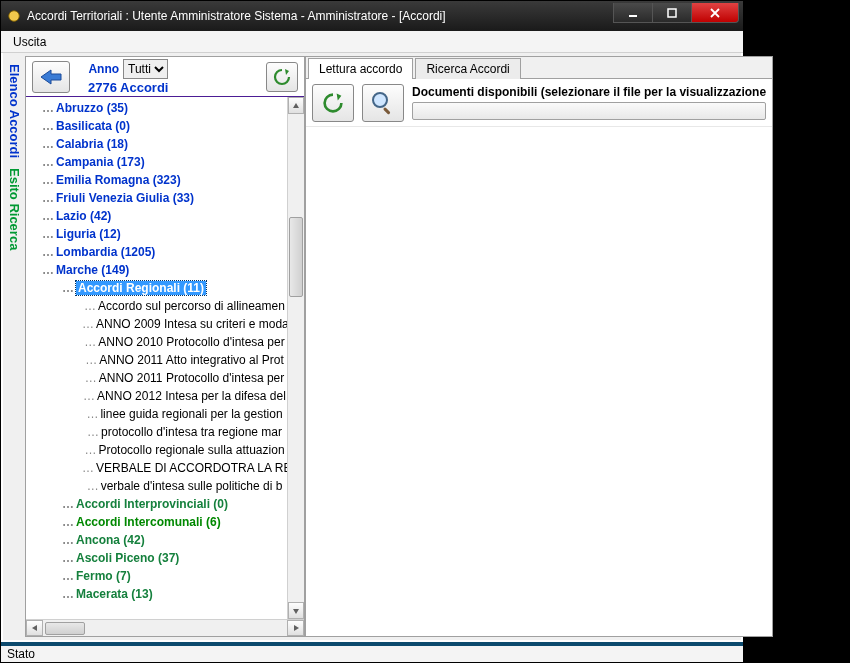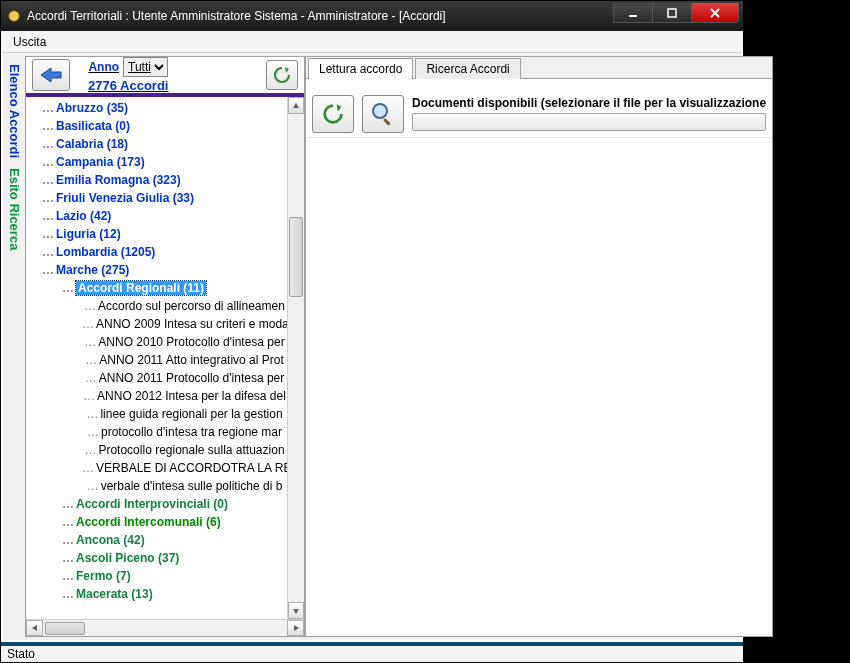--- a/index.html
+++ b/index.html
@@ -78,22 +78,21 @@
     border:1px solid #a0a0a0;
     display:flex;
     flex-direction:column;
     margin-left:2px;
   }
   .left-toolbar {
     height:40px;
     display:flex;
     align-items:center;
     padding:2px 6px;
-    border-bottom:4px solid #4c1d95;
-    text-decoration:underline;
+    border-bottom:1px solid #4c1d95;
   }
   .btn-back {
     width:38px; height:32px;
     border:1px solid #888; border-radius:3px;
     background:linear-gradient(to bottom,#fdfdfd,#e5e5e5);
     display:flex; align-items:center; justify-content:center;
   }
   .anno-wrap { margin-left:18px; display:flex; flex-direction:column; align-items:center; }
   .anno-row { display:flex; align-items:center; gap:4px; }
   .anno-label { color:#0033cc; font-weight:bold; font-size:12px; }
@@ -191,21 +190,20 @@
     top:1px;
   }
   .tab.active { background:#fff; }
   .right-toolbar {
     height:48px;
     display:flex;
     align-items:center;
     padding:4px 6px;
     gap:8px;
     border-bottom:1px solid #e8e8e8;
-    margin-top:11px;
   }
   .icon-btn {
     width:42px; height:38px;
     border:1px solid #888; border-radius:3px;
     background:linear-gradient(to bottom,#fdfdfd,#e5e5e5);
     display:flex; align-items:center; justify-content:center;
   }
   .docs-col { flex:1; display:flex; flex-direction:column; gap:3px; }
   .docs-label { font-weight:bold; font-size:12px; white-space:nowrap; overflow:hidden;}
   .docs-bar {
@@ -291,21 +289,21 @@
         <div class="tree" id="tree">
             <div class="tree-item lvl1 blue"><span class="dots"></span><span class="lbl">Abruzzo (35)</span></div>
             <div class="tree-item lvl1 blue"><span class="dots"></span><span class="lbl">Basilicata (0)</span></div>
             <div class="tree-item lvl1 blue"><span class="dots"></span><span class="lbl">Calabria (18)</span></div>
             <div class="tree-item lvl1 blue"><span class="dots"></span><span class="lbl">Campania (173)</span></div>
             <div class="tree-item lvl1 blue"><span class="dots"></span><span class="lbl">Emilia Romagna (323)</span></div>
             <div class="tree-item lvl1 blue"><span class="dots"></span><span class="lbl">Friuli Venezia Giulia (33)</span></div>
             <div class="tree-item lvl1 blue"><span class="dots"></span><span class="lbl">Lazio (42)</span></div>
             <div class="tree-item lvl1 blue"><span class="dots"></span><span class="lbl">Liguria (12)</span></div>
             <div class="tree-item lvl1 blue"><span class="dots"></span><span class="lbl">Lombardia (1205)</span></div>
-            <div class="tree-item lvl1 blue"><span class="dots"></span><span class="lbl">Marche (275)</span></div>
+            <div class="tree-item lvl1 blue"><span class="dots"></span><span class="lbl">Marche (149)</span></div>
             <div class="tree-item lvl2 green selected"><span class="dots"></span><span class="lbl">Accordi Regionali (11)</span></div>
             <div class="tree-item lvl3"><span class="dots"></span><span class="lbl">Accordo sul percorso di allineamen</span></div>
             <div class="tree-item lvl3"><span class="dots"></span><span class="lbl">ANNO 2009 Intesa su criteri e moda</span></div>
             <div class="tree-item lvl3"><span class="dots"></span><span class="lbl">ANNO 2010 Protocollo d'intesa per</span></div>
             <div class="tree-item lvl3"><span class="dots"></span><span class="lbl">ANNO 2011 Atto integrativo al Prot</span></div>
             <div class="tree-item lvl3"><span class="dots"></span><span class="lbl">ANNO 2011 Protocollo d'intesa per</span></div>
             <div class="tree-item lvl3"><span class="dots"></span><span class="lbl">ANNO 2012 Intesa per la difesa del</span></div>
             <div class="tree-item lvl3"><span class="dots"></span><span class="lbl">linee guida regionali per la gestion</span></div>
             <div class="tree-item lvl3"><span class="dots"></span><span class="lbl">protocollo d'intesa tra regione mar</span></div>
             <div class="tree-item lvl3"><span class="dots"></span><span class="lbl">Protocollo regionale sulla attuazion</span></div>

